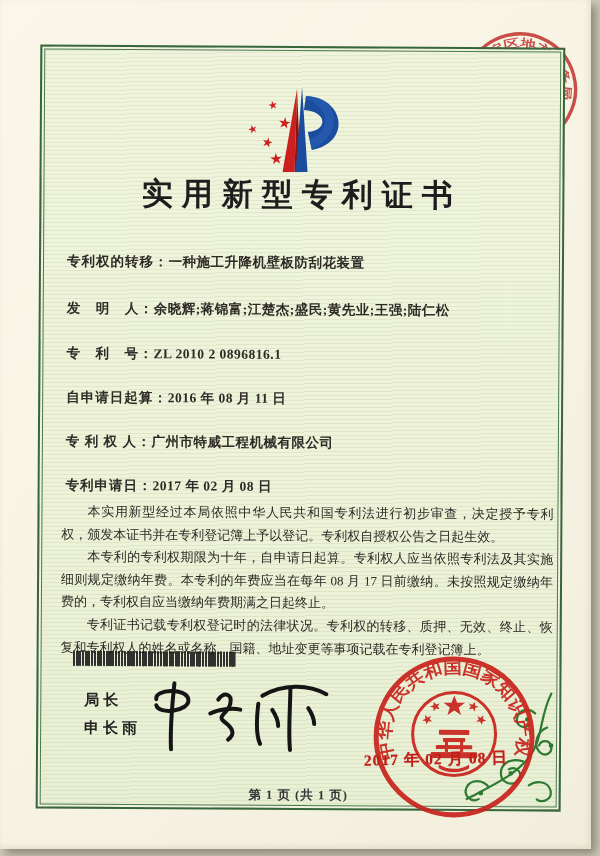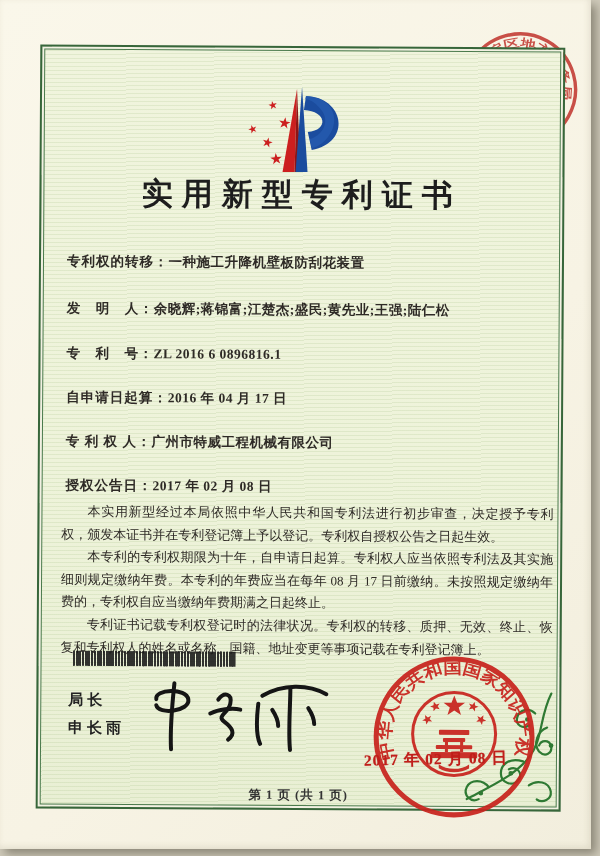--- a/index.html
+++ b/index.html
@@ -42,21 +42,21 @@
   }
   .paras p{margin:0;text-indent:2em;}
   .barcode{
     position:absolute;left:34px;top:604px;width:163px;height:15px;opacity:.88;
     background:
       repeating-linear-gradient(90deg,#181818 0 2px,transparent 2px 3px),
       repeating-linear-gradient(90deg,#181818 0 1px,transparent 1px 7px),
       repeating-linear-gradient(90deg,transparent 0 4px,#181818 4px 6px,transparent 6px 11px);
   }
   .signer{position:absolute;left:30px;top:644px;font-size:15px;font-weight:bold;color:#222;letter-spacing:4px;}
-  .signer div{margin-bottom:9px;}
+  .signer div{margin-bottom:9px;margin-left:16px;}
   .sig{position:absolute;left:102px;top:622px;}
   .seal{position:absolute;left:330px;top:602px;width:172px;height:172px;opacity:.93;}
   .seal-date{
     position:absolute;left:326px;top:700px;width:170px;
     font-size:15.5px;font-weight:bold;color:#c01e1a;letter-spacing:1px;
     transform:rotate(-1.5deg);text-shadow:0 0 1px rgba(192,30,26,.55);
   }
   .flourish{position:absolute;right:4px;bottom:4px;width:96px;height:118px;}
   .footer{
     position:absolute;left:0;top:739px;width:521px;text-align:center;
@@ -106,30 +106,30 @@
       <div class="title">实用新型专利证书</div>
 
       <div class="fields">
         <div class="frow" style="top:206px;">
           <span class="lbl">专利权的转移：</span><span class="val">一种施工升降机壁板防刮花装置</span>
         </div>
         <div class="frow" style="top:253px;">
           <span class="lbl">发　明　人：</span><span class="val">余晓辉;蒋锦富;江楚杰;盛民;黄先业;王强;陆仁松</span>
         </div>
         <div class="frow" style="top:298px;">
-          <span class="lbl">专　利　号：</span><span class="val">ZL 2016 6 0896816.1</span>
+          <span class="lbl">专　利　号：</span><span class="val">ZL 2010 2 0896816.1</span>
         </div>
         <div class="frow" style="top:342px;">
-          <span class="lbl">自申请日起算：</span><span class="val">2016 年 04 月 17 日</span>
+          <span class="lbl">自申请日起算：</span><span class="val">2016 年 08 月 11 日</span>
         </div>
         <div class="frow" style="top:386px;">
           <span class="lbl">专 利 权 人：</span><span class="val">广州市特威工程机械有限公司</span>
         </div>
         <div class="frow" style="top:430px;">
-          <span class="lbl">授权公告日：</span><span class="val">2017 年 02 月 08 日</span>
+          <span class="lbl">专利申请日：</span><span class="val">2017 年 02 月 08 日</span>
         </div>
       </div>
 
       <div class="paras">
         <p>本实用新型经过本局依照中华人民共和国专利法进行初步审查，决定授予专利权，颁发本证书并在专利登记簿上予以登记。专利权自授权公告之日起生效。</p>
         <p>本专利的专利权期限为十年，自申请日起算。专利权人应当依照专利法及其实施细则规定缴纳年费。本专利的年费应当在每年 08 月 17 日前缴纳。未按照规定缴纳年费的，专利权自应当缴纳年费期满之日起终止。</p>
         <p>专利证书记载专利权登记时的法律状况。专利权的转移、质押、无效、终止、恢复和专利权人的姓名或名称、国籍、地址变更等事项记载在专利登记簿上。</p>
       </div>
 
       <div class="barcode"></div>

